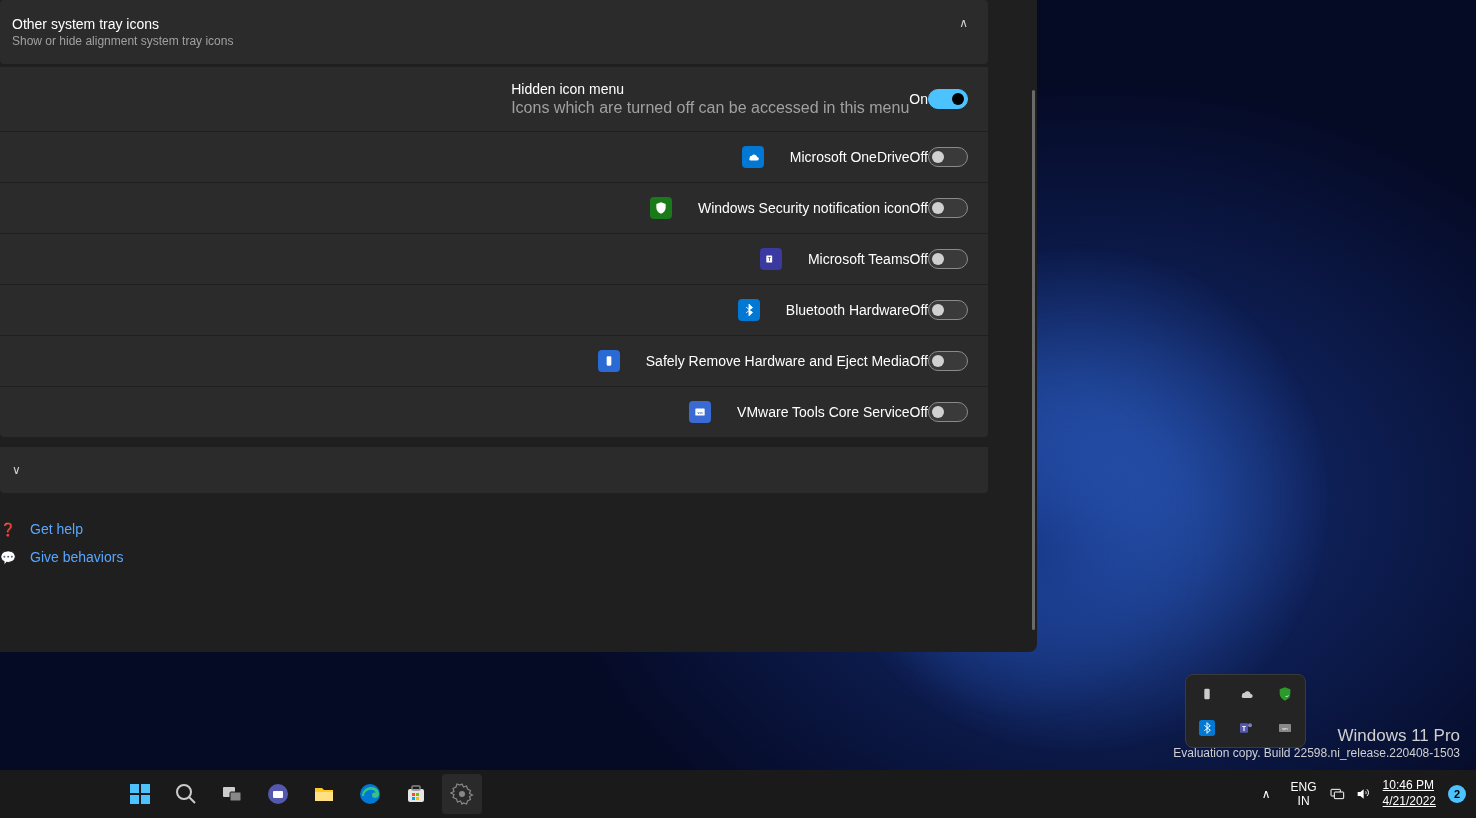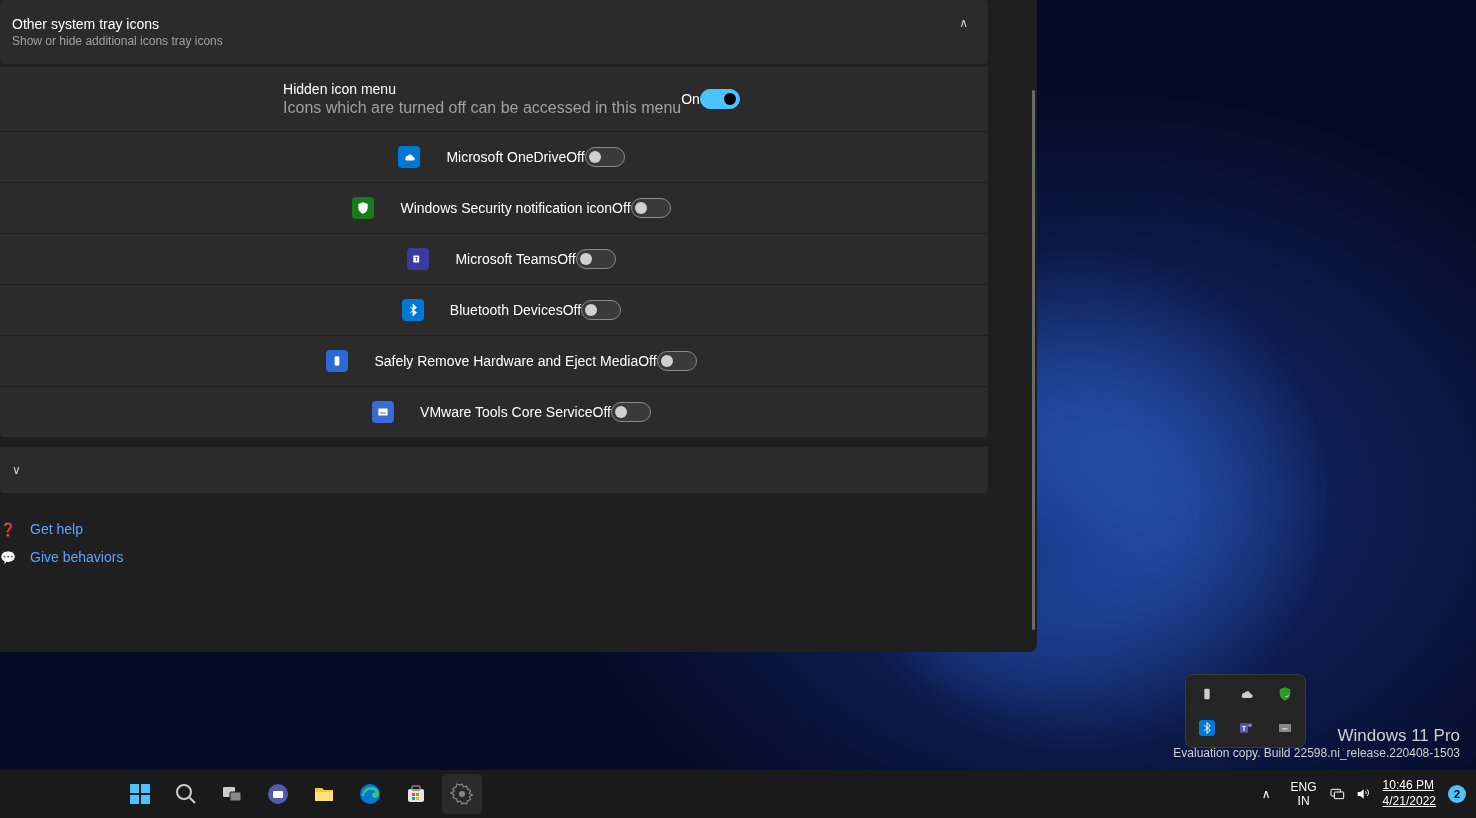--- a/index.html
+++ b/index.html
@@ -56,21 +56,21 @@
 }
 .section-header.sub { background: #2b2b2b; border-radius: 0 0 4px 4px; margin-top: 10px; }
 .section-title { color: #ffffff; font-size: 14px; font-weight: 400; }
 .section-sub { color: #a0a0a0; font-size: 12px; margin-top: 2px; }
 .chev { color: #d0d0d0; font-size: 12px; }
 
 .rows { width: 988px; }
 .row {
   display: flex;
   align-items: center;
-  justify-content: center;
+  justify-content: flex-end;
   background: #2b2b2b;
   padding: 14px 20px 14px 20px;
   border-bottom: 1px solid #1f1f1f;
 }
 .row.first { padding-left: 55px; border-top: 1px solid #1f1f1f; }
 .row-left { display: flex; align-items: center; gap: 26px; }
 .row-ico {
   width: 22px; height: 22px; border-radius: 4px;
   display: flex; align-items: center; justify-content: center;
   margin-left: 35px;
@@ -172,21 +172,21 @@
 <div class="desktop-bg">
   <div class="bg-shape bg-shape-1"></div>
   <div class="bg-shape bg-shape-2"></div>
 </div>
 
 <div class="settings-window">
 
   <div class="section-header">
     <div>
       <div class="section-title">Other system tray icons</div>
-      <div class="section-sub">Show or hide additional icons tray icons</div>
+      <div class="section-sub">Show or hide alignment system tray icons</div>
     </div>
     <span class="chev">∧</span>
   </div>
 
   <div class="rows">
 
     <div class="row first hidden-row">
       <div class="row-left">
         <div class="row-label">Hidden icon menu</div>
         <div class="row-sub">Icons which are turned off can be accessed in this menu</div>
@@ -251,21 +251,21 @@
       </div>
     </div>
 
     <div class="row">
       <div class="row-left">
         <div class="row-ico ico-bt">
           <svg viewBox="0 0 24 24" width="14" height="14">
               <path fill="#fff" d="M12 2v20l6-6-6-4 6-4-6-6zm0 9L7 7m5 6l-5 4" stroke="#fff" stroke-width="1.5"></path>
             </svg>
         </div>
-        <span class="row-label">Bluetooth Devices</span>
+        <span class="row-label">Bluetooth Hardware</span>
       </div>
       <div class="row-right">
         <span class="state">Off</span>
         <div class="toggle">
             <div class="knob"></div>
           </div>
       </div>
     </div>
 
     <div class="row">

